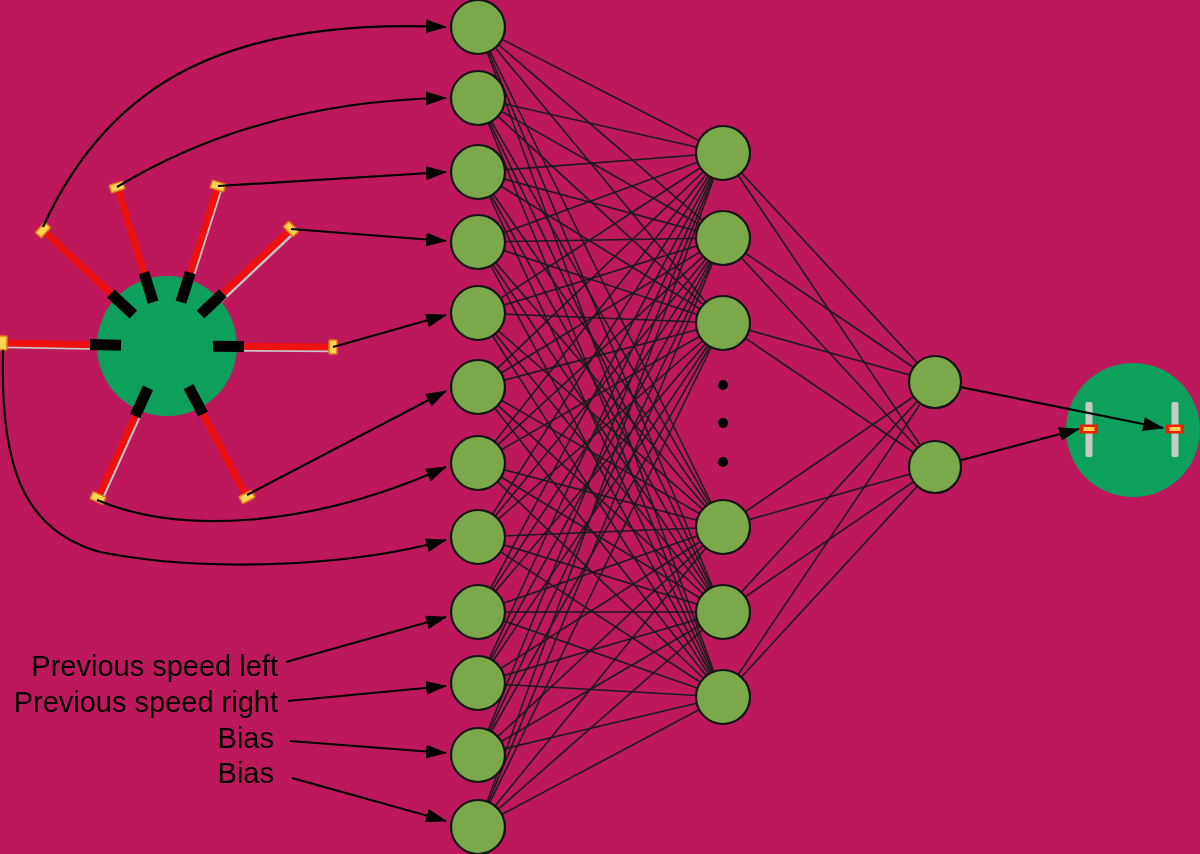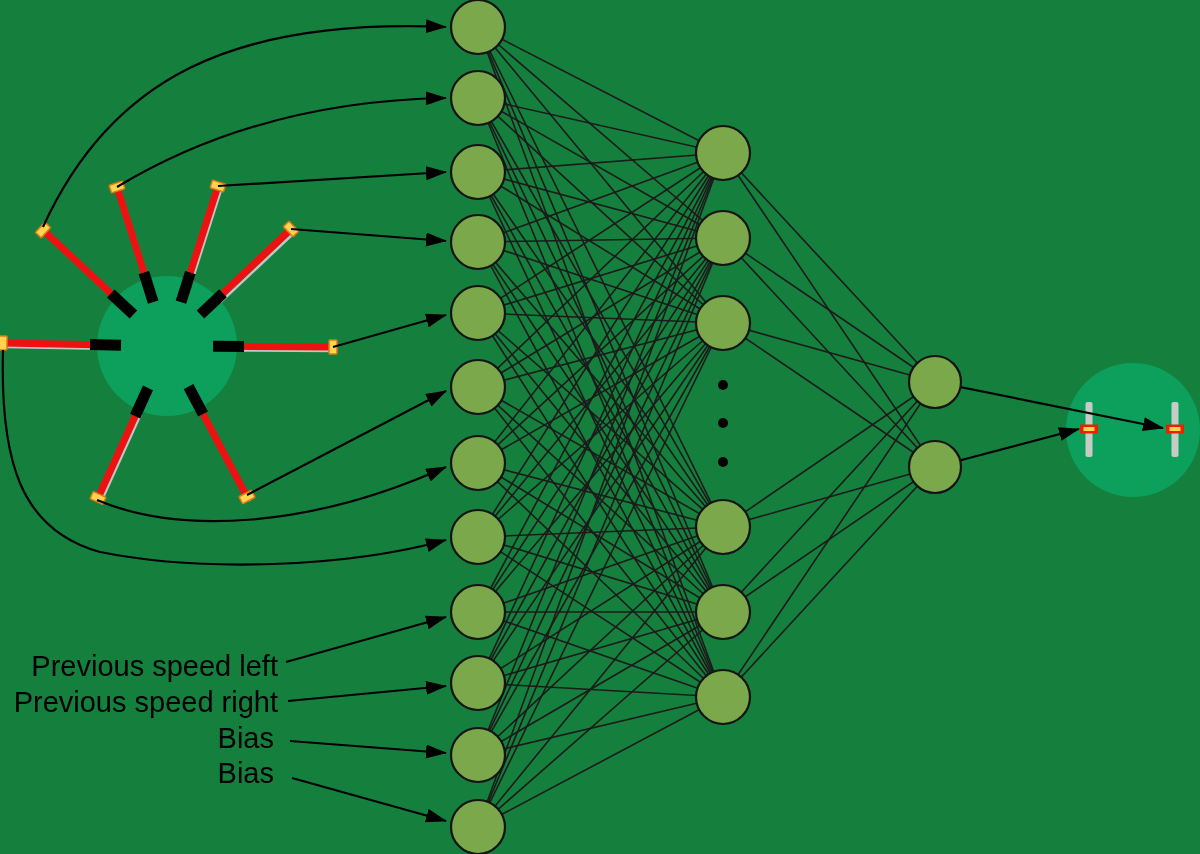--- a/index.html
+++ b/index.html
@@ -1,16 +1,16 @@
 <!DOCTYPE html>
 <html><head>
 <meta charset="utf-8">
 <style>
   html,body{margin:0;padding:0;background:#ffffff;}
-  .stage{position:relative;width:1200px;height:854px;background:#15803d;overflow:hidden;}
+  .stage{position:relative;width:1200px;height:854px;background:#be185d;overflow:hidden;}
   svg{display:block;}
   text.net-label{
     font-family:"Liberation Sans", sans-serif;
     font-size:29px;
     fill:#000000;
   }
 </style>
 </head>
 <body>
 

